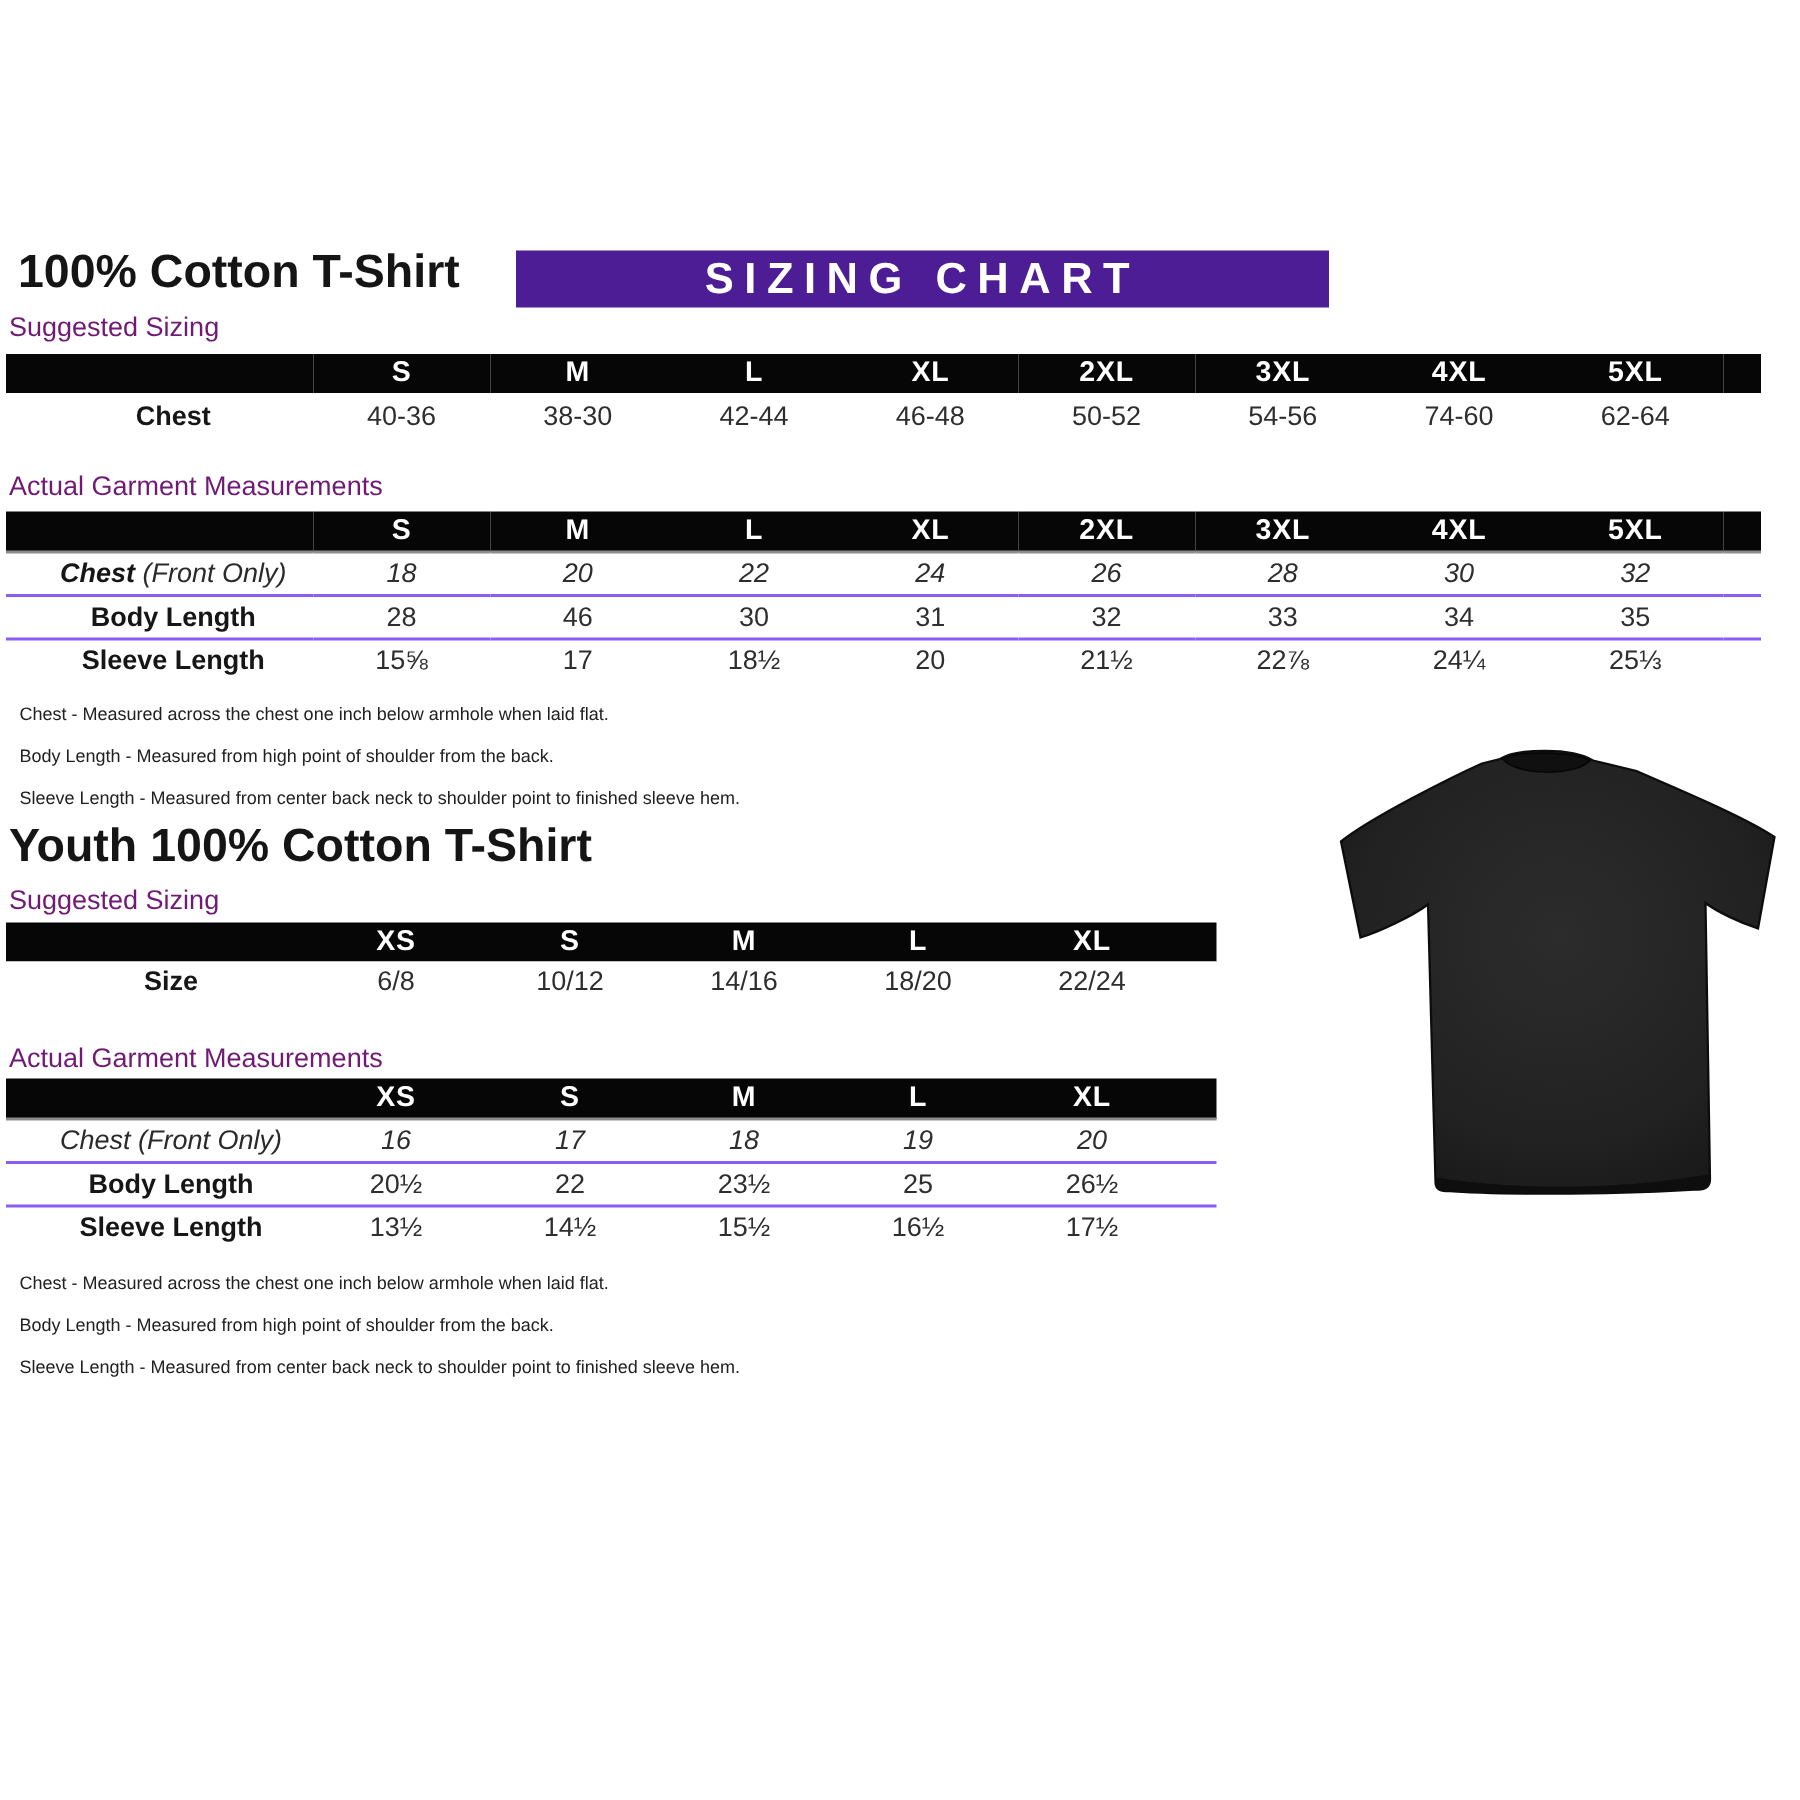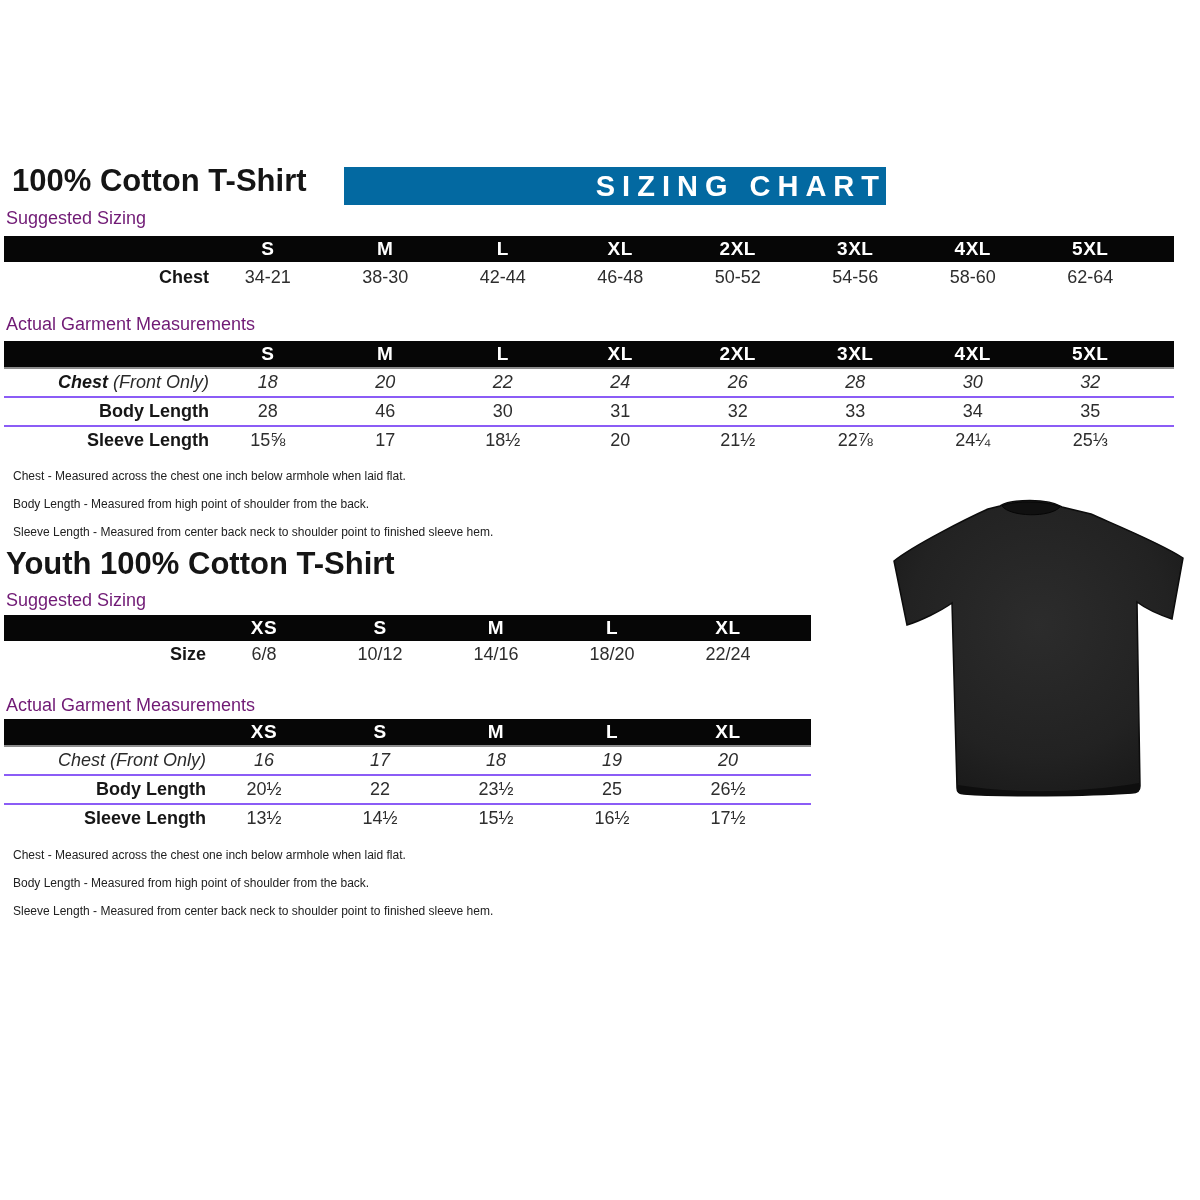--- a/index.html
+++ b/index.html
@@ -7,22 +7,22 @@
     position:relative;width:1200px;height:1200px;background:#ffffff;overflow:hidden;
     font-family:"Liberation Sans",sans-serif;color:#1b1b1b;
   }
   
   .h-title{position:absolute;margin:0;font-weight:bold;color:#151515;letter-spacing:0;}
   #adult-title{left:12px;top:163px;font-size:31px;}
   #youth-title{left:6px;top:546px;font-size:31px;text-align:right;}
   
   .banner{
     position:absolute;left:344px;top:167px;width:542px;height:38px;
-    background:#0369a1;color:#ffffff;font-size:29px;font-weight:bold;
-    letter-spacing:7px;text-align:right;line-height:39px;
+    background:#4c1d95;color:#ffffff;font-size:29px;font-weight:bold;
+    letter-spacing:7px;text-align:center;line-height:39px;
   }
   
   .sec-label{position:absolute;left:6px;font-size:18px;color:#701a75;}
   #a-sugg-label{top:208px;}
   #a-act-label{top:314px;}
   #y-sugg-label{top:590px;}
   #y-act-label{top:695px;}
   
   .tbl{position:absolute;left:4px;}
   #t-a1{top:236px;width:1170px;}
@@ -32,21 +32,21 @@
   .sz-table{border-collapse:collapse;table-layout:fixed;width:100%;}
   .sz-table th{
     background:#060606;color:#ffffff;font-size:19px;font-weight:bold;
     height:26px;padding:0;text-align:center;letter-spacing:0.5px;
   }
   .sz-table td{
     font-size:18px;color:#2e2e2e;text-align:center;height:27px;padding:0;
     background:#ffffff;
   }
   #t-a1 td{height:30px;}
-  .sz-table td.r-label{text-align:right;padding-left:18px;color:#2a2a2a;}
+  .sz-table td.r-label{text-align:center;padding-left:18px;color:#2a2a2a;}
   .sz-table .b{font-weight:bold;color:#161616;}
   .sz-table tbody tr + tr td{border-top:2px solid #8b5cf6;}
   .sz-table tbody.lined tr:first-child td{border-top:2px solid #8c8c8c;font-style:italic;}
   #t-a1 col.c-label{width:205px;} #t-a1 col.c-pad{width:25px;}
   #t-a2 col.c-label{width:205px;} #t-a2 col.c-pad{width:25px;}
   #t-y1 col.c-label{width:202px;} #t-y1 col.c-pad{width:25px;}
   #t-y2 col.c-label{width:202px;} #t-y2 col.c-pad{width:25px;}
   
   .notes{position:absolute;left:13px;}
   #notes-adult{top:462px;}
@@ -90,27 +90,27 @@
             <th>2XL</th>
             <th>3XL</th>
             <th>4XL</th>
             <th>5XL</th>
             <th></th>
           </tr>
         </thead>
         <tbody>
           <tr>
             <td class="r-label"><span class="b">Chest</span></td>
-            <td>34-21</td>
+            <td>40-36</td>
             <td>38-30</td>
             <td>42-44</td>
             <td>46-48</td>
             <td>50-52</td>
             <td>54-56</td>
-            <td>58-60</td>
+            <td>74-60</td>
             <td>62-64</td>
             <td class="r-pad"></td>
           </tr>
         </tbody>
       </table>
     </div>
 
   <div class="sec-label" id="a-act-label">Actual Garment Measurements</div>
 
   <div class="tbl" id="t-a2">

